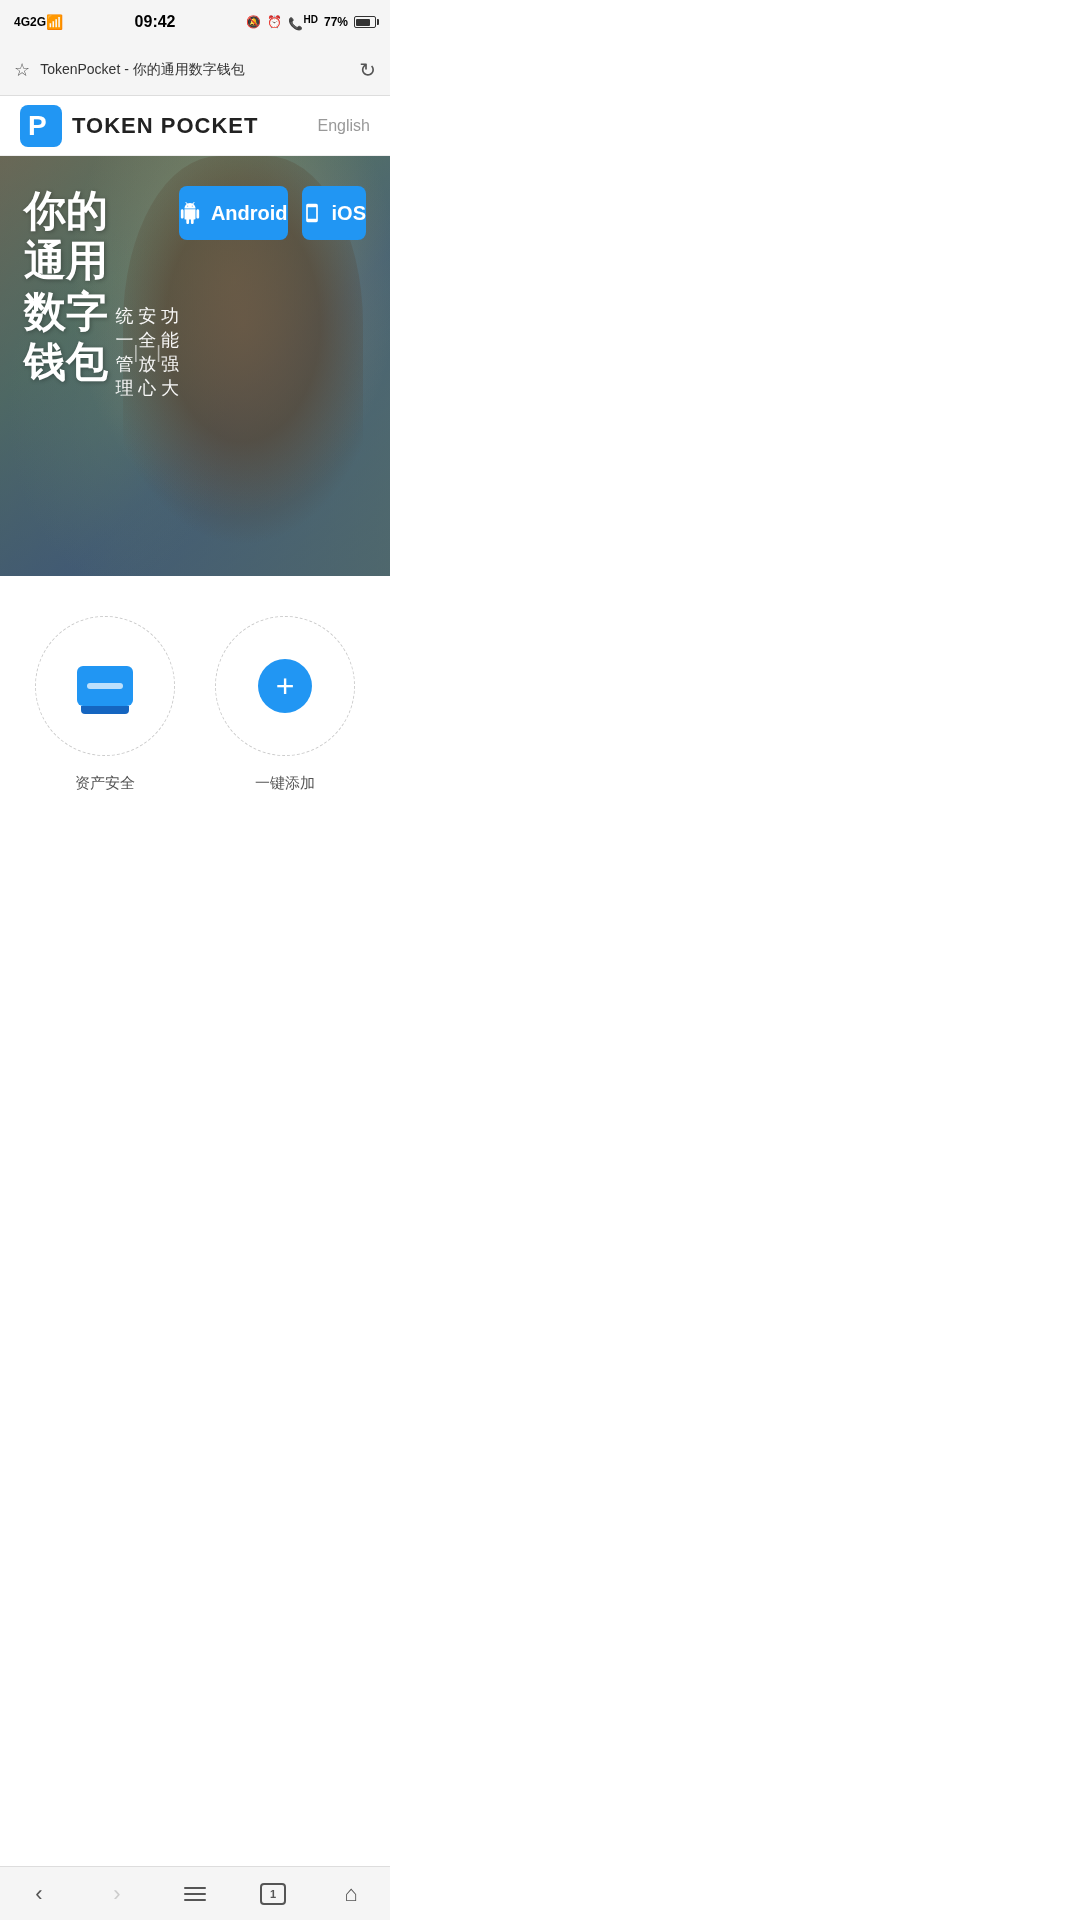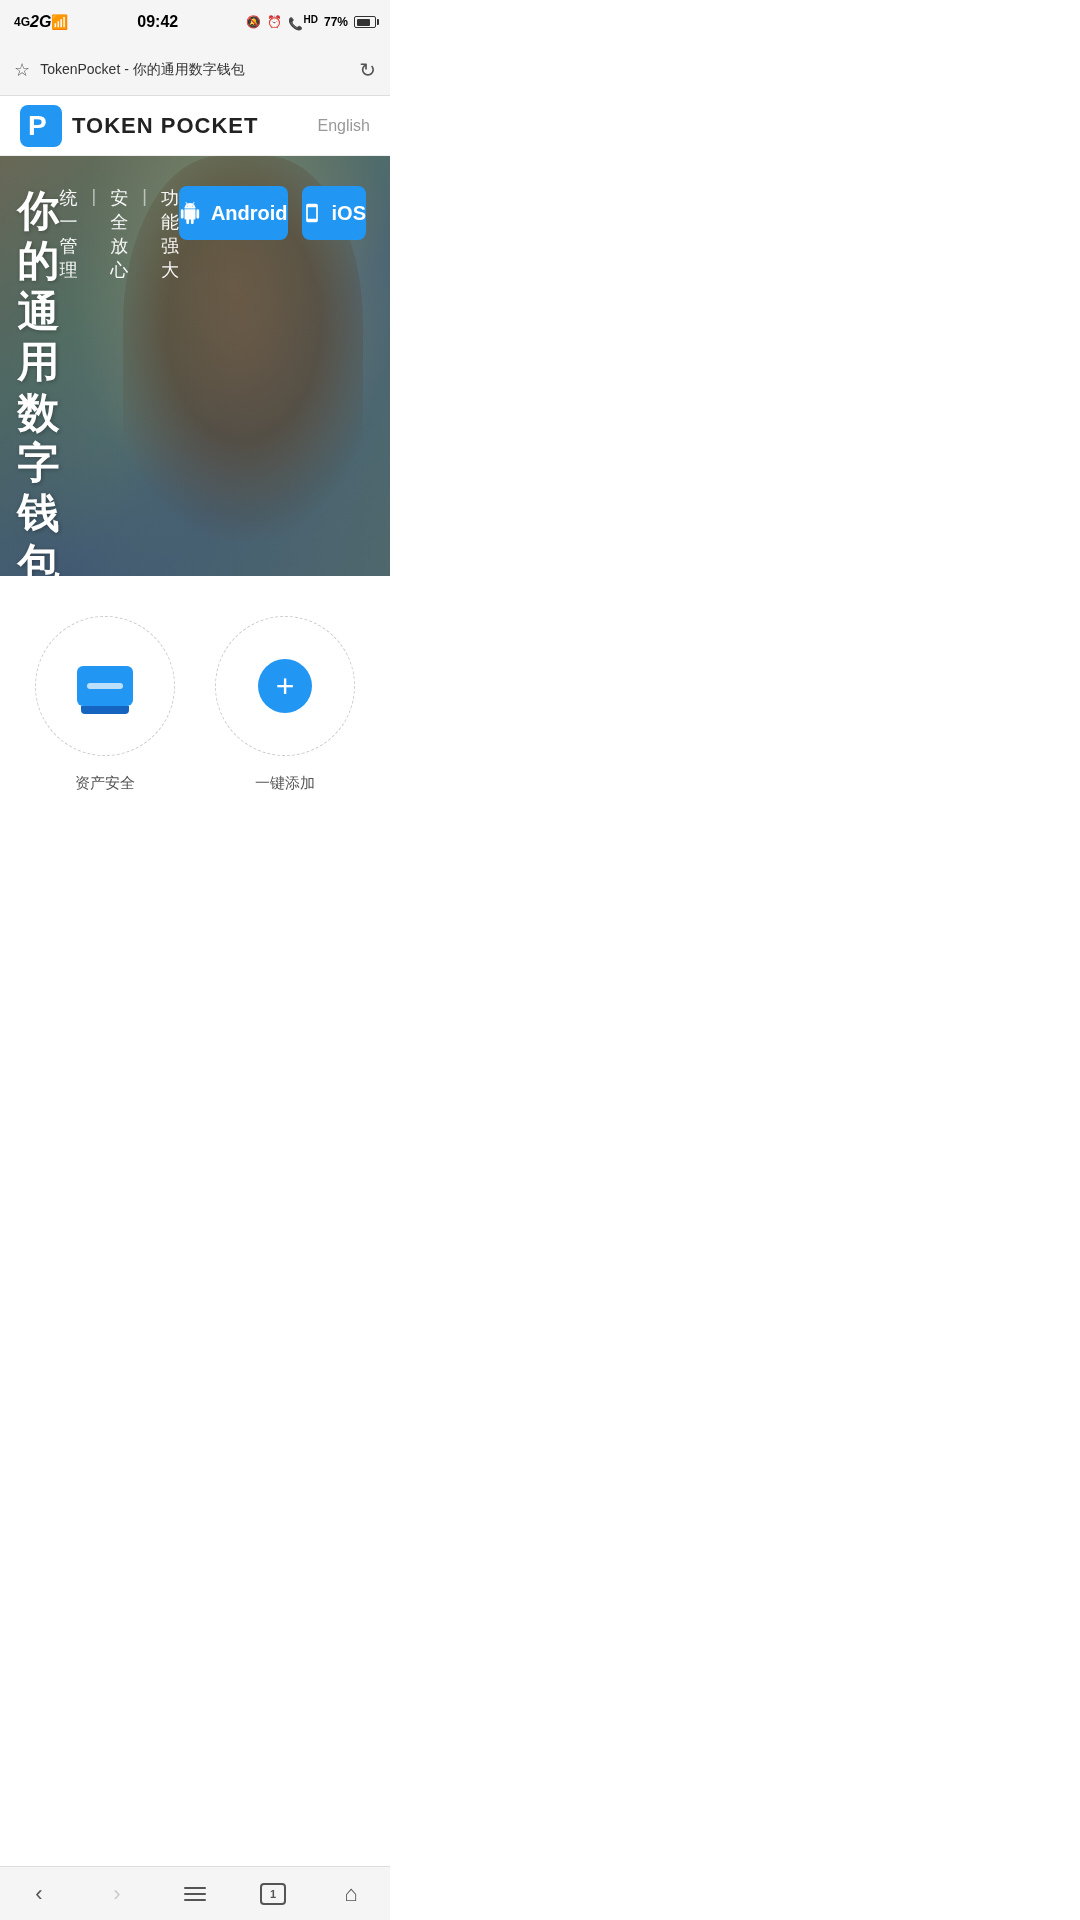--- a/index.html
+++ b/index.html
@@ -172,21 +172,21 @@
       margin-bottom: 16px;
       text-shadow: 1px 1px 4px rgba(0,0,0,0.3);
     }
     .hero-subtitle {
       position: relative;
       z-index: 2;
       font-size: 18px;
       color: rgba(255,255,255,0.95);
       margin-bottom: 28px;
       display: flex;
-      gap: 14px;
+      align-items: center;
     }
     .hero-subtitle .divider {
       opacity: 0.6;
     }
     .hero-buttons {
       position: relative;
       z-index: 2;
       display: flex;
       gap: 14px;
     }
@@ -327,21 +327,21 @@
     .nav-home-icon {
       font-size: 22px;
     }
   </style>
 </head>
 <body>
 
 <div class="status-bar">
   <div class="status-left">
     <span style="font-size:12px;font-weight:700;">4G</span>
-    <span style="font-size:16px;font-weight:700;font-style:italic;">2G</span>
+    <span style="font-size:12px;font-weight:700;">2G</span>
     <span style="font-size:14px;">📶</span>
   </div>
   <div class="status-center">09:42</div>
   <div class="status-right">
     <span>🔕</span>
     <span>⏰</span>
     <span style="font-size:12px;">📞<sup>HD</sup></span>
     <span>77%</span>
     <div class="battery-container">
       <div class="battery">

